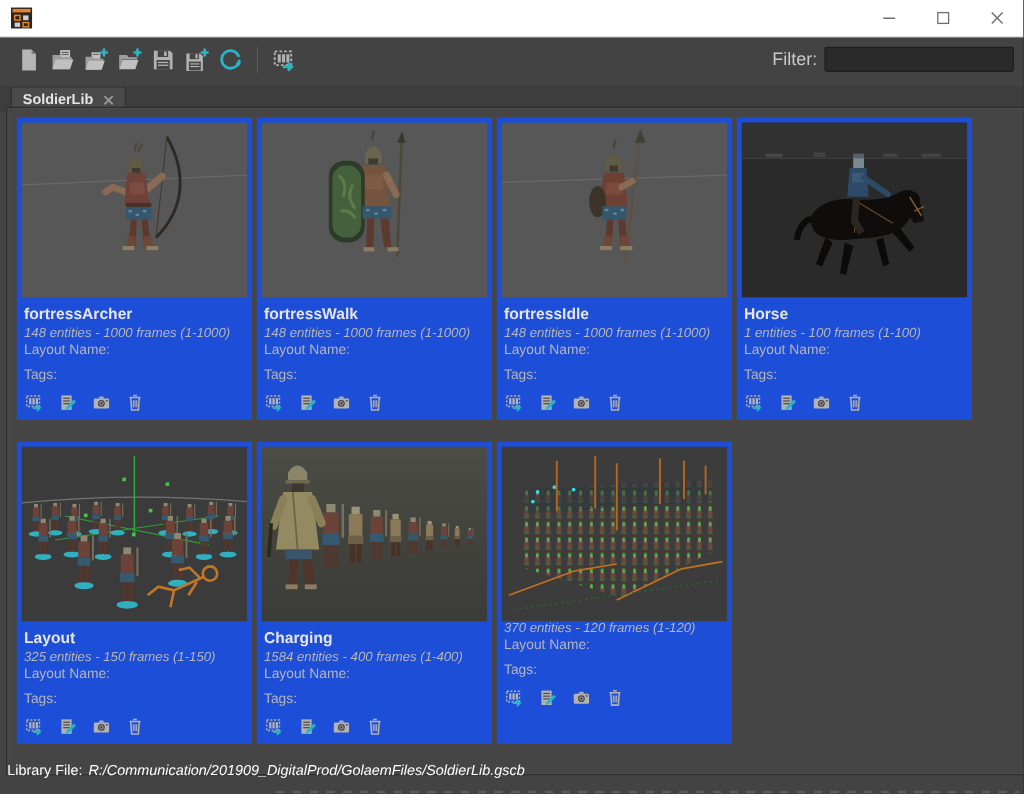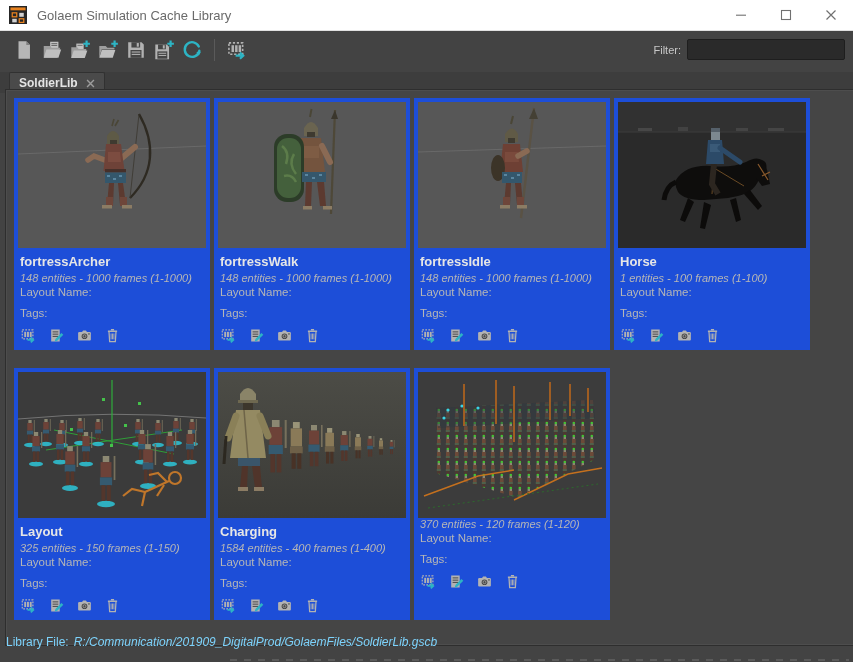--- a/index.html
+++ b/index.html
@@ -12,21 +12,21 @@
   .win-title{margin-left:10px;font-size:13px;color:#6a6a6a;}
   .win-controls{margin-left:auto;display:flex;height:100%;}
   .win-btn{width:45px;height:100%;display:flex;align-items:center;justify-content:center;cursor:default;}
   
   .toolbar{position:absolute;top:31px;left:0;right:0;height:37px;display:flex;align-items:center;
            padding-left:10px;box-sizing:border-box;}
   .tool-btn{width:27px;height:28px;display:flex;align-items:center;justify-content:center;margin-right:1px;}
   .tool-btn svg{width:22px;height:22px;}
   .tb-sep{width:1px;height:22px;background:#5a5a5a;margin:0 8px;}
   .filter-area{margin-left:auto;display:flex;align-items:center;padding-right:8px;}
-  .filter-label{font-size:11px;color:#c8c8c8;margin-right:6px;}
+  .filter-label{font-size:15px;color:#c8c8c8;margin-right:6px;}
   .filter-input{width:148px;height:19px;background:#2a2a2a;border:1px solid #1e1e1e;border-radius:2px;
                 color:#dddddd;font-size:12px;padding:0 4px;outline:none;font-family:"Liberation Sans",sans-serif;}
   
   .tabbar{position:absolute;top:72px;left:0;right:0;height:21px;background:#3d3d3d;
           display:flex;align-items:flex-end;padding-left:9px;box-sizing:border-box;}
   .tab{height:20px;background:#4a4a4a;border:1px solid #313131;border-bottom:none;
        border-radius:2px 2px 0 0;display:flex;align-items:center;gap:8px;padding:0 9px;
        color:#e4e4e4;font-size:12px;font-weight:600;}
   .tab-close{display:flex;align-items:center;}
   
@@ -39,21 +39,21 @@
   .thumb svg{display:block;width:188px;height:146px;}
   .card-title{color:#e6e6e6;font-weight:bold;font-size:13px;margin:6px 2px 3px 2px;
               white-space:nowrap;overflow:hidden;}
   .card-info{color:#b6b6b6;font-style:italic;font-size:11px;margin:0 2px;white-space:nowrap;}
   .card-layout{color:#b6b6b6;font-size:11.5px;margin:2px 2px 0 2px;}
   .card-tags{color:#b6b6b6;font-size:11.5px;margin:9px 2px 0 2px;}
   .card-actions{display:flex;gap:11px;margin:8px 2px 0 2px;}
   .action-btn{width:17px;height:17px;display:flex;align-items:center;justify-content:center;}
   .action-btn svg{width:17px;height:17px;}
   
-  .statusbar{position:absolute;top:630px;left:0;right:0;height:32px;color:#7dd3fc;font-size:12px;
+  .statusbar{position:absolute;top:630px;left:0;right:0;height:32px;color:#ffffff;font-size:12px;
              padding:5px 0 0 6px;box-sizing:border-box;}
   .status-path{font-style:italic;margin-left:5px;}
   .grip-dashes{position:absolute;bottom:1px;left:230px;right:4px;height:2px;
                background:repeating-linear-gradient(90deg,#5a5a5a 0 7px,transparent 7px 14px);}
 </style>
 </head>
 <body>
 
 <svg width="0" height="0" style="position:absolute" aria-hidden="true">
 <defs>
@@ -166,21 +166,20 @@
   </symbol>
 </defs>
 </svg>
 
 <div class="window">
 
   <div class="titlebar">
     <svg class="app-icon">
         <use href="#i-app"></use>
       </svg>
-    <span class="win-title">Golaem Simulation Cache Library</span>
     <div class="win-controls">
       <div class="win-btn">
           <svg width="12" height="12">
             <use href="#i-min"></use>
           </svg>
         </div>
       <div class="win-btn">
           <svg width="12" height="12">
             <use href="#i-max"></use>
           </svg>

